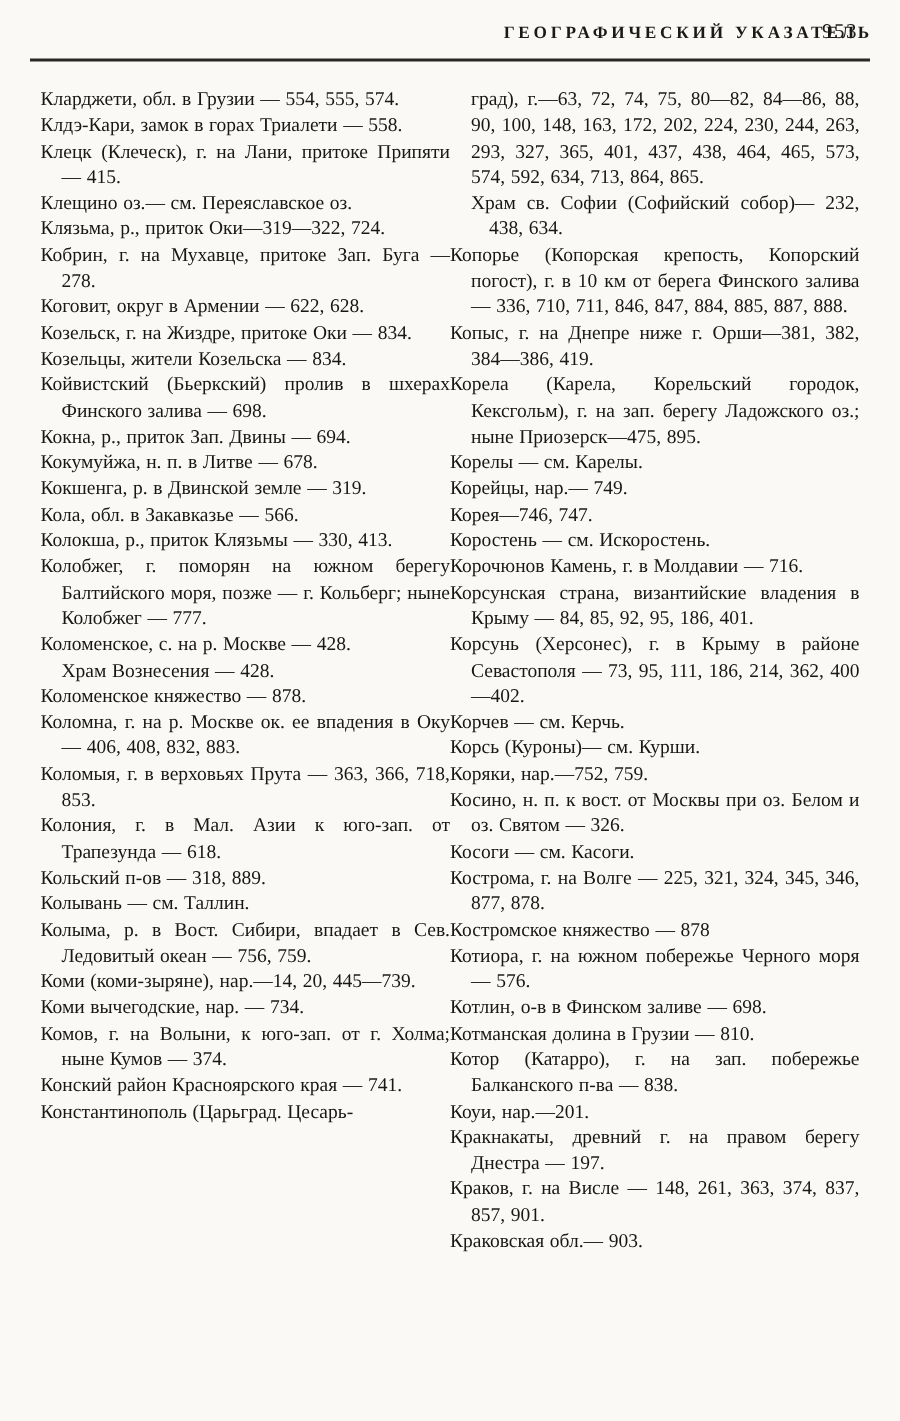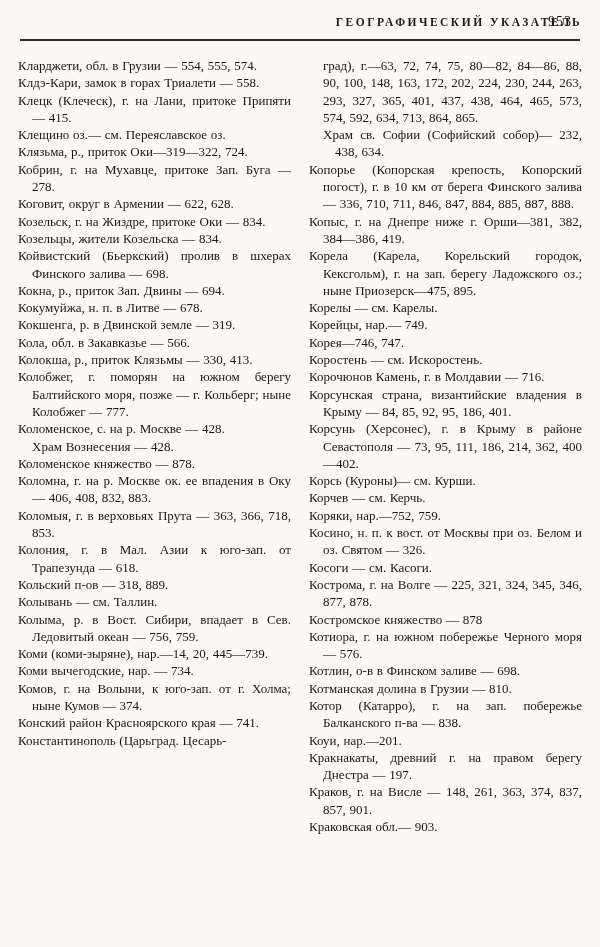--- a/index.html
+++ b/index.html
@@ -44,22 +44,22 @@
     color: #1c1a18;
   }
   .head-rule {
     height: 2px;
     background: #2a2826;
     margin: 3px 2px 0 2px;
     border: none;
   }
   .columns {
     display: flex;
-    gap: 18px;
     margin-top: 16px;
+    justify-content: center;
   }
   .column {
     width: 273px;
     flex: 0 0 273px;
   }
   .column p {
     margin: 0;
     font-size: 13px;
     line-height: 17.3px;
     text-align: justify;
@@ -126,22 +126,22 @@
         <p class="entry">Копорье (Копорская крепость, Копорский погост), г. в 10 км от берега Финского залива — 336, 710, 711, 846, 847, 884, 885, 887, 888.</p>
         <p class="entry">Копыс, г. на Днепре ниже г. Орши—381, 382, 384—386, 419.</p>
         <p class="entry">Корела (Карела, Корельский городок, Кексгольм), г. на зап. берегу Ладожского оз.; ныне Приозерск—475, 895.</p>
         <p class="entry">Корелы — см. Карелы.</p>
         <p class="entry">Корейцы, нар.— 749.</p>
         <p class="entry">Корея—746, 747.</p>
         <p class="entry">Коростень — см. Искоростень.</p>
         <p class="entry">Корочюнов Камень, г. в Молдавии — 716.</p>
         <p class="entry">Корсунская страна, византийские владения в Крыму — 84, 85, 92, 95, 186, 401.</p>
         <p class="entry">Корсунь (Херсонес), г. в Крыму в районе Севастополя — 73, 95, 111, 186, 214, 362, 400—402.</p>
+        <p class="entry">Корчев — см. Керчь.</p>
         <p class="entry">Корсь (Куроны)— см. Курши.</p>
-        <p class="entry">Корчев — см. Керчь.</p>
         <p class="entry">Коряки, нар.—752, 759.</p>
         <p class="entry">Косино, н. п. к вост. от Москвы при оз. Белом и оз. Святом — 326.</p>
         <p class="entry">Косоги — см. Касоги.</p>
         <p class="entry">Кострома, г. на Волге — 225, 321, 324, 345, 346, 877, 878.</p>
         <p class="entry">Костромское княжество — 878</p>
         <p class="entry">Котиора, г. на южном побережье Черного моря — 576.</p>
         <p class="entry">Котлин, о-в в Финском заливе — 698.</p>
         <p class="entry">Котманская долина в Грузии — 810.</p>
         <p class="entry">Котор (Катарро), г. на зап. побережье Балканского п-ва — 838.</p>
         <p class="entry">Коуи, нар.—201.</p>

